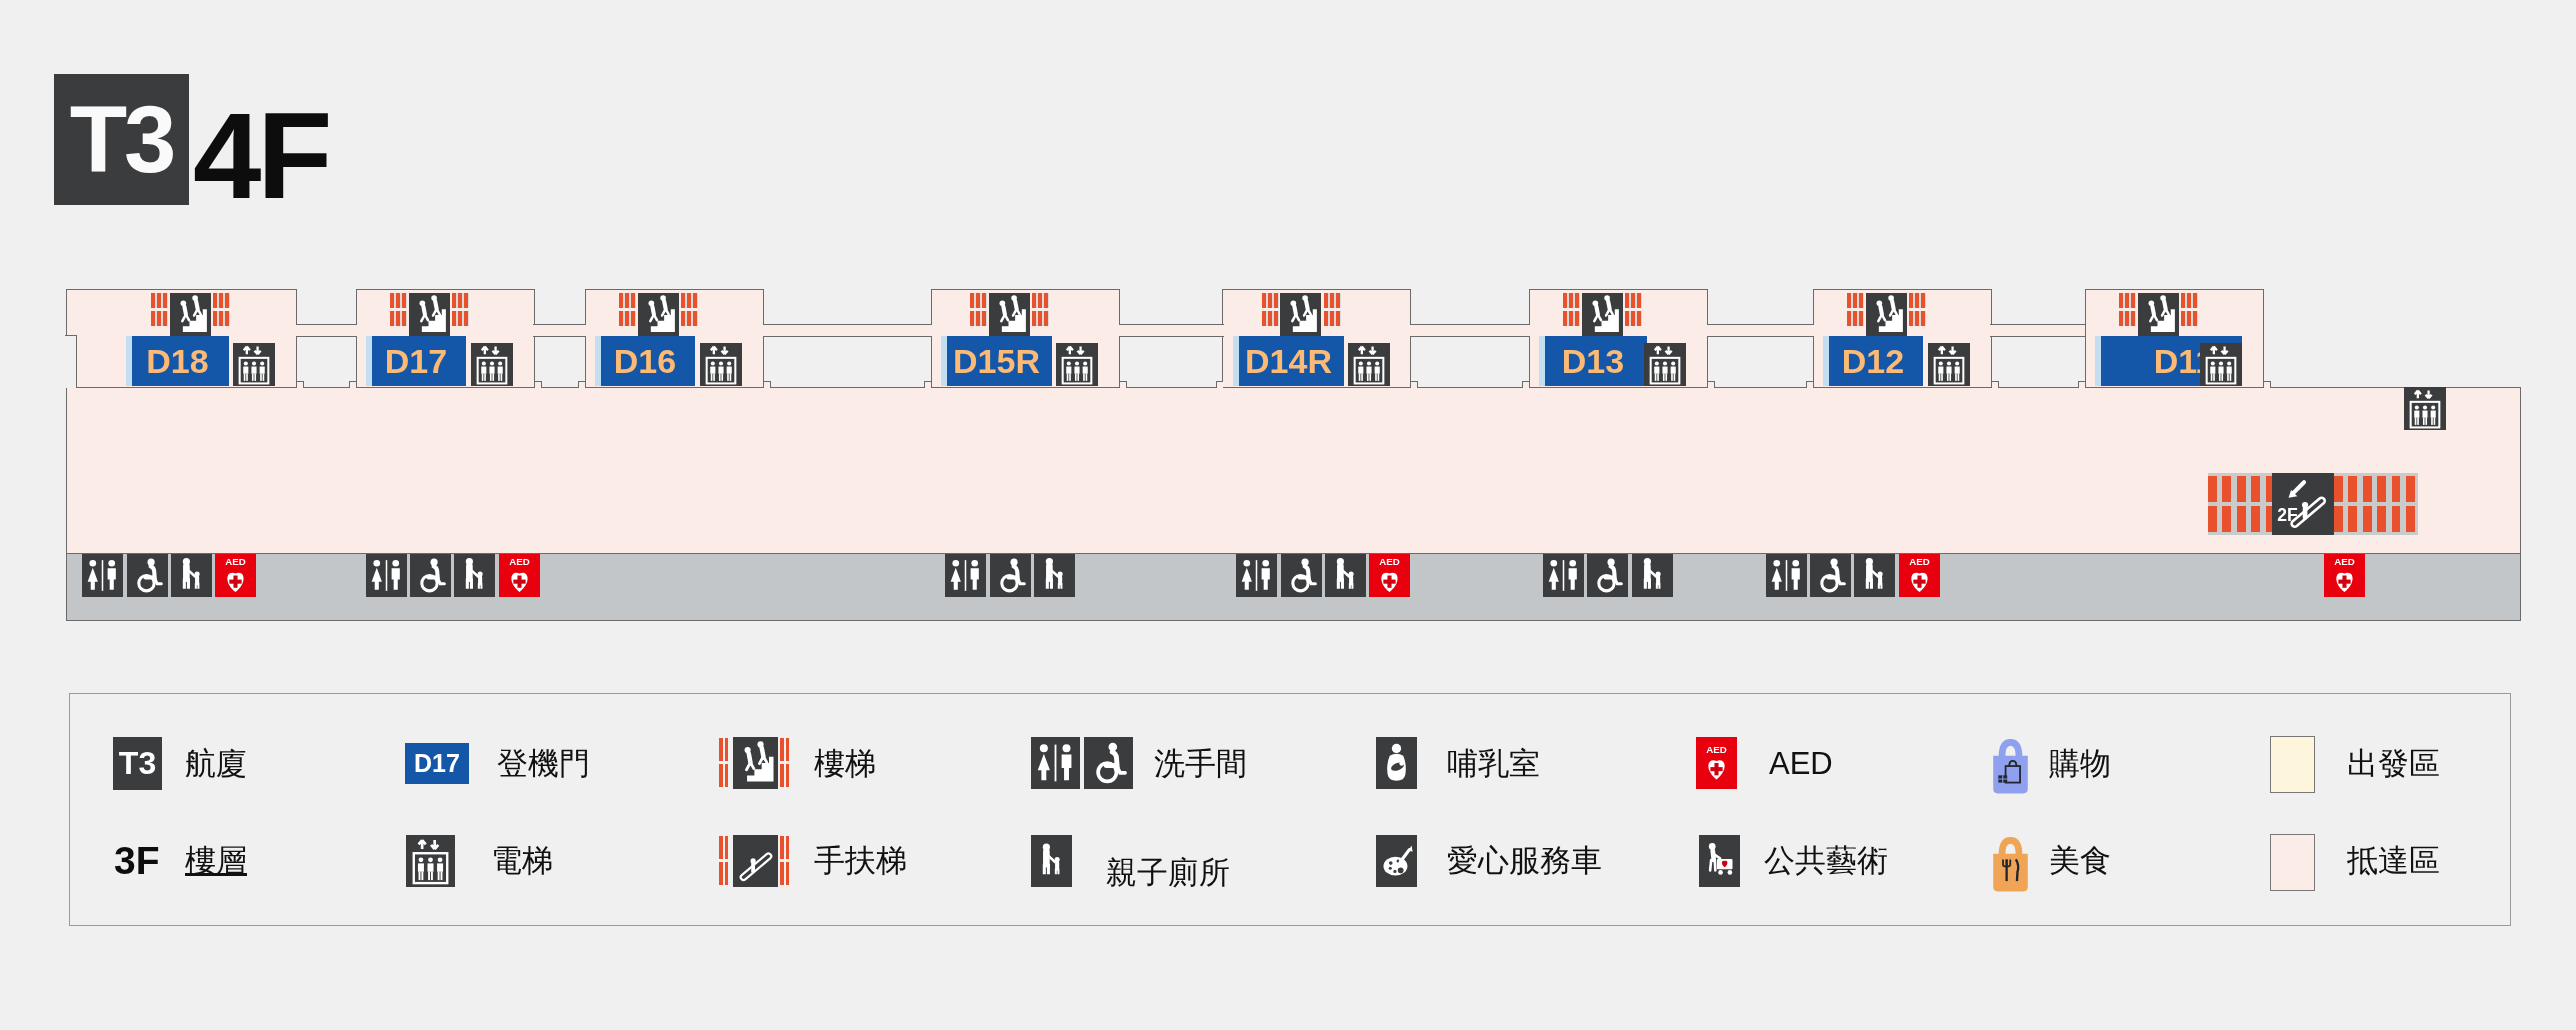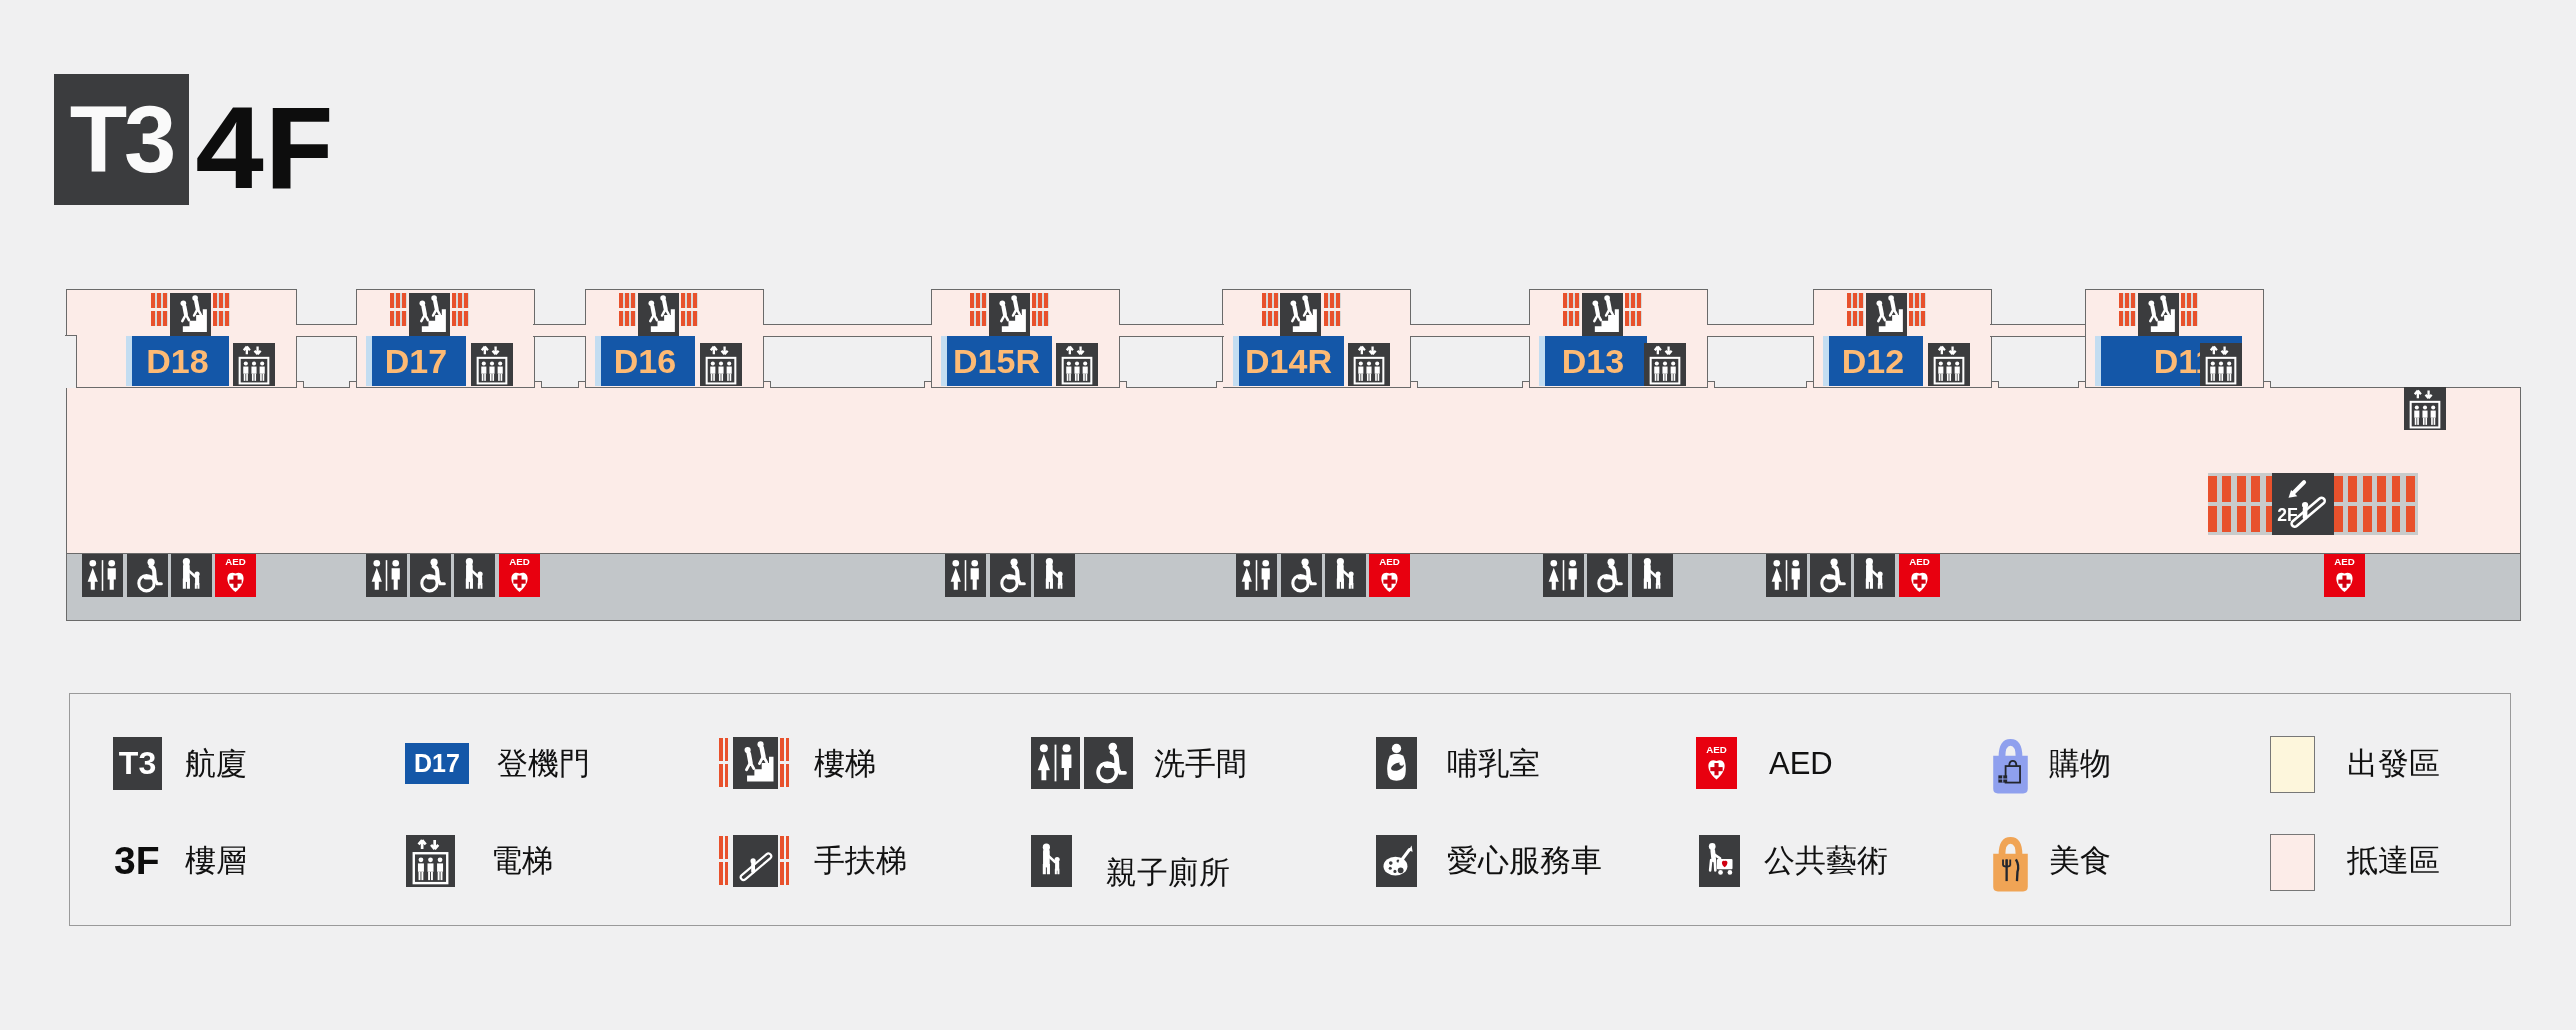--- a/index.html
+++ b/index.html
@@ -4,21 +4,21 @@
 <style>
   html,body{margin:0;padding:0;}
   body{width:2576px;height:1030px;background:#f0f0f1;font-family:"Liberation Sans","DejaVu Sans",sans-serif;position:relative;overflow:hidden;}
   #page{position:absolute;inset:0;}
   .abs{position:absolute;}
 
   
   #t3-box{left:54px;top:74px;width:135px;height:131px;background:#3b3c3e;color:#fafafa;
           display:flex;align-items:center;justify-content:center;font-weight:bold;font-size:94px;letter-spacing:-3.1px;}
   #floor-big{left:193px;top:74px;height:131px;display:flex;align-items:center;padding-top:15.5px;
-             color:#0d0d0d;font-weight:bold;font-size:123px;letter-spacing:-4.1px;font-family:Liberation Mono, monospace;}
+             color:#0d0d0d;font-weight:bold;font-size:123px;letter-spacing:-4.1px;}
 
   
   .pier{background:#fcece8;border:1px solid #6a6a6a;border-bottom:none;box-sizing:border-box;top:289px;height:98px;}
   .strip{background:#fcece8;border-top:1px solid #6a6a6a;border-bottom:1px solid #6a6a6a;box-sizing:border-box;top:324px;height:13.4px;z-index:3;}
   .tab{background:#fcece8;width:6.7px;height:6.7px;top:381px;z-index:3;box-sizing:border-box;border-top:1px solid #6a6a6a;}
   #hall{left:66px;top:387px;width:2455px;height:166px;background:#fcece8;border:1px solid #6a6a6a;border-bottom:none;box-sizing:border-box;}
   #band{left:66px;top:553px;width:2455px;height:68px;background:#c2c6c9;border:1px solid #6a6a6a;box-sizing:border-box;}
   #left-notch{left:65px;top:335px;width:12.4px;height:53px;background:#f0f0f1;border-top:1px solid #6a6a6a;border-right:1px solid #6a6a6a;box-sizing:border-box;z-index:4;}
 
   .gatelabel{top:336px;height:50px;background:#1457a8;z-index:5;display:flex;align-items:center;justify-content:center;}
@@ -763,21 +763,21 @@
     <rect x="38" y="64" width="28" height="32" fill="none" stroke="#23262e" stroke-width="3.5"></rect>
     <path d="M45 64 q0 -10 7 -10 q7 0 7 10" stroke="#23262e" stroke-width="3.5" fill="none"></path>
     <rect x="24" y="82" width="17" height="14" fill="#23262e"></rect>
     <path d="M32.5 82 v14 M24 89 h17" stroke="#8fa0ee" stroke-width="2"></path>
   </svg>
       </div>
       <span class="lg-label" style="left: 1979px; top: 70px;">購物</span>
       <div class="lg-swatch" style="left: 2200px; top: 42px; background: rgb(253, 246, 220);"></div>
       <span class="lg-label" style="left: 2277px; top: 70px;">出發區</span>
       <div class="lg-bigtext" style="left: 44px; top: 167px;">3F</div>
-      <span class="lg-label" style="left: 115px; top: 167px;">樓層</span>
+      <span class="lg-label" style="left: 115px; top: 167px; text-decoration: underline;">樓層</span>
       <div class="lg-darkbox" style="left: 336px; top: 141px; width: 49px; height: 52px;">
         <svg viewBox="0 0 82 84" width="100%" height="100%">
     <path d="M27 22 V7 M27 7 l-6 7 M27 7 l6 7" stroke="#fff" stroke-width="4.5" fill="none"></path>
     <path d="M48 7 V22 M48 22 l-6 -7 M48 22 l6 -7" stroke="#fff" stroke-width="4.5" fill="none"></path>
     <rect x="13" y="29" width="56" height="50" fill="none" stroke="#fff" stroke-width="4"></rect>
     <g fill="#fff">
       <circle cx="25" cy="40" r="4"></circle>
             <rect x="20" y="46" width="10" height="14"></rect>
             <rect x="21" y="60" width="3.2" height="14"></rect>
             <rect x="25.8" y="60" width="3.2" height="14"></rect>

